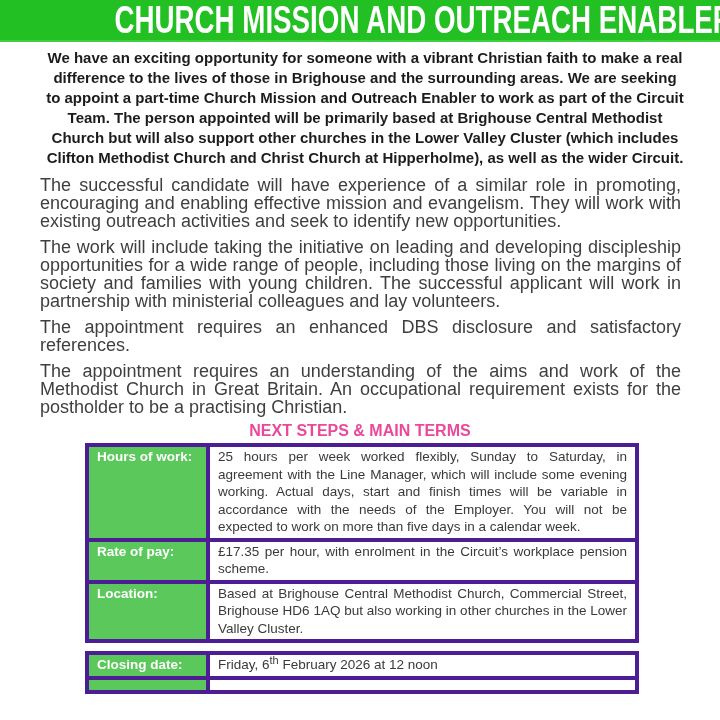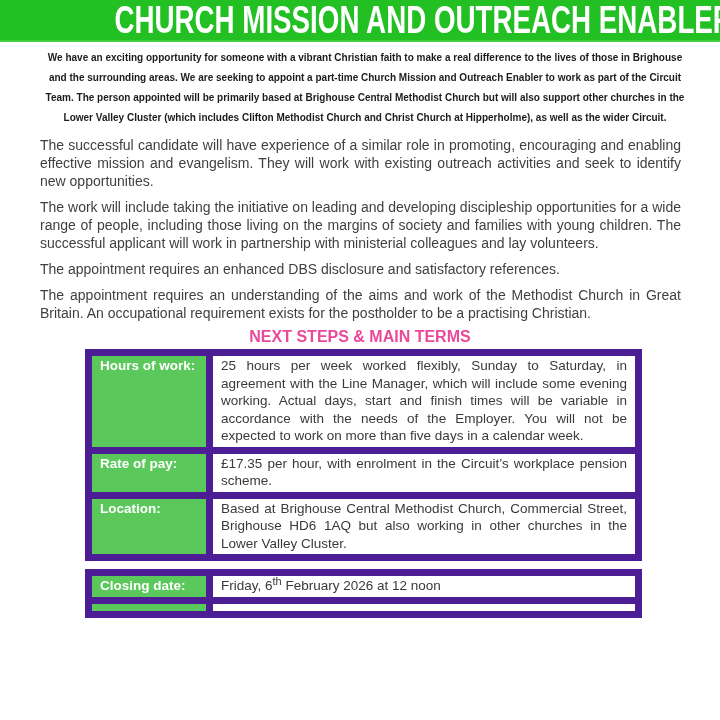--- a/index.html
+++ b/index.html
@@ -31,49 +31,49 @@
     white-space: nowrap;
     transform: scaleX(0.73);
     transform-origin: center;
     letter-spacing: 0px;
   }
   
   .intro {
     margin: 6px 35px 0 45px;
     text-align: center;
     font-weight: bold;
-    font-size: 10px;
+    font-size: 15px;
     line-height: 20px;
     color: #1c1c1c;
   }
   
   .body-par {
     margin: 8px 39px 0 40px;
     text-align: justify;
-    font-size: 14px;
+    font-size: 18px;
     line-height: 18px;
     color: #3f3f3f;
   }
   
   .terms-heading {
     margin-top: 6px;
     text-align: center;
     font-weight: bold;
     font-size: 16px;
     color: #ec4899;
   }
   table.grid {
     margin-left: 85px;
     margin-top: 3px;
     width: 550px;
     border-collapse: collapse;
     table-layout: fixed;
   }
   table.grid td {
-    border: 7px solid #4c1d95;
+    border: 4px solid #4c1d95;
     vertical-align: top;
     font-size: 13.5px;
     line-height: 17.5px;
     padding: 1px 8px 2px 8px;
   }
   td.term-label {
     width: 121px;
     background: #5ac85a;
     color: #ffffff;
     font-weight: bold;

